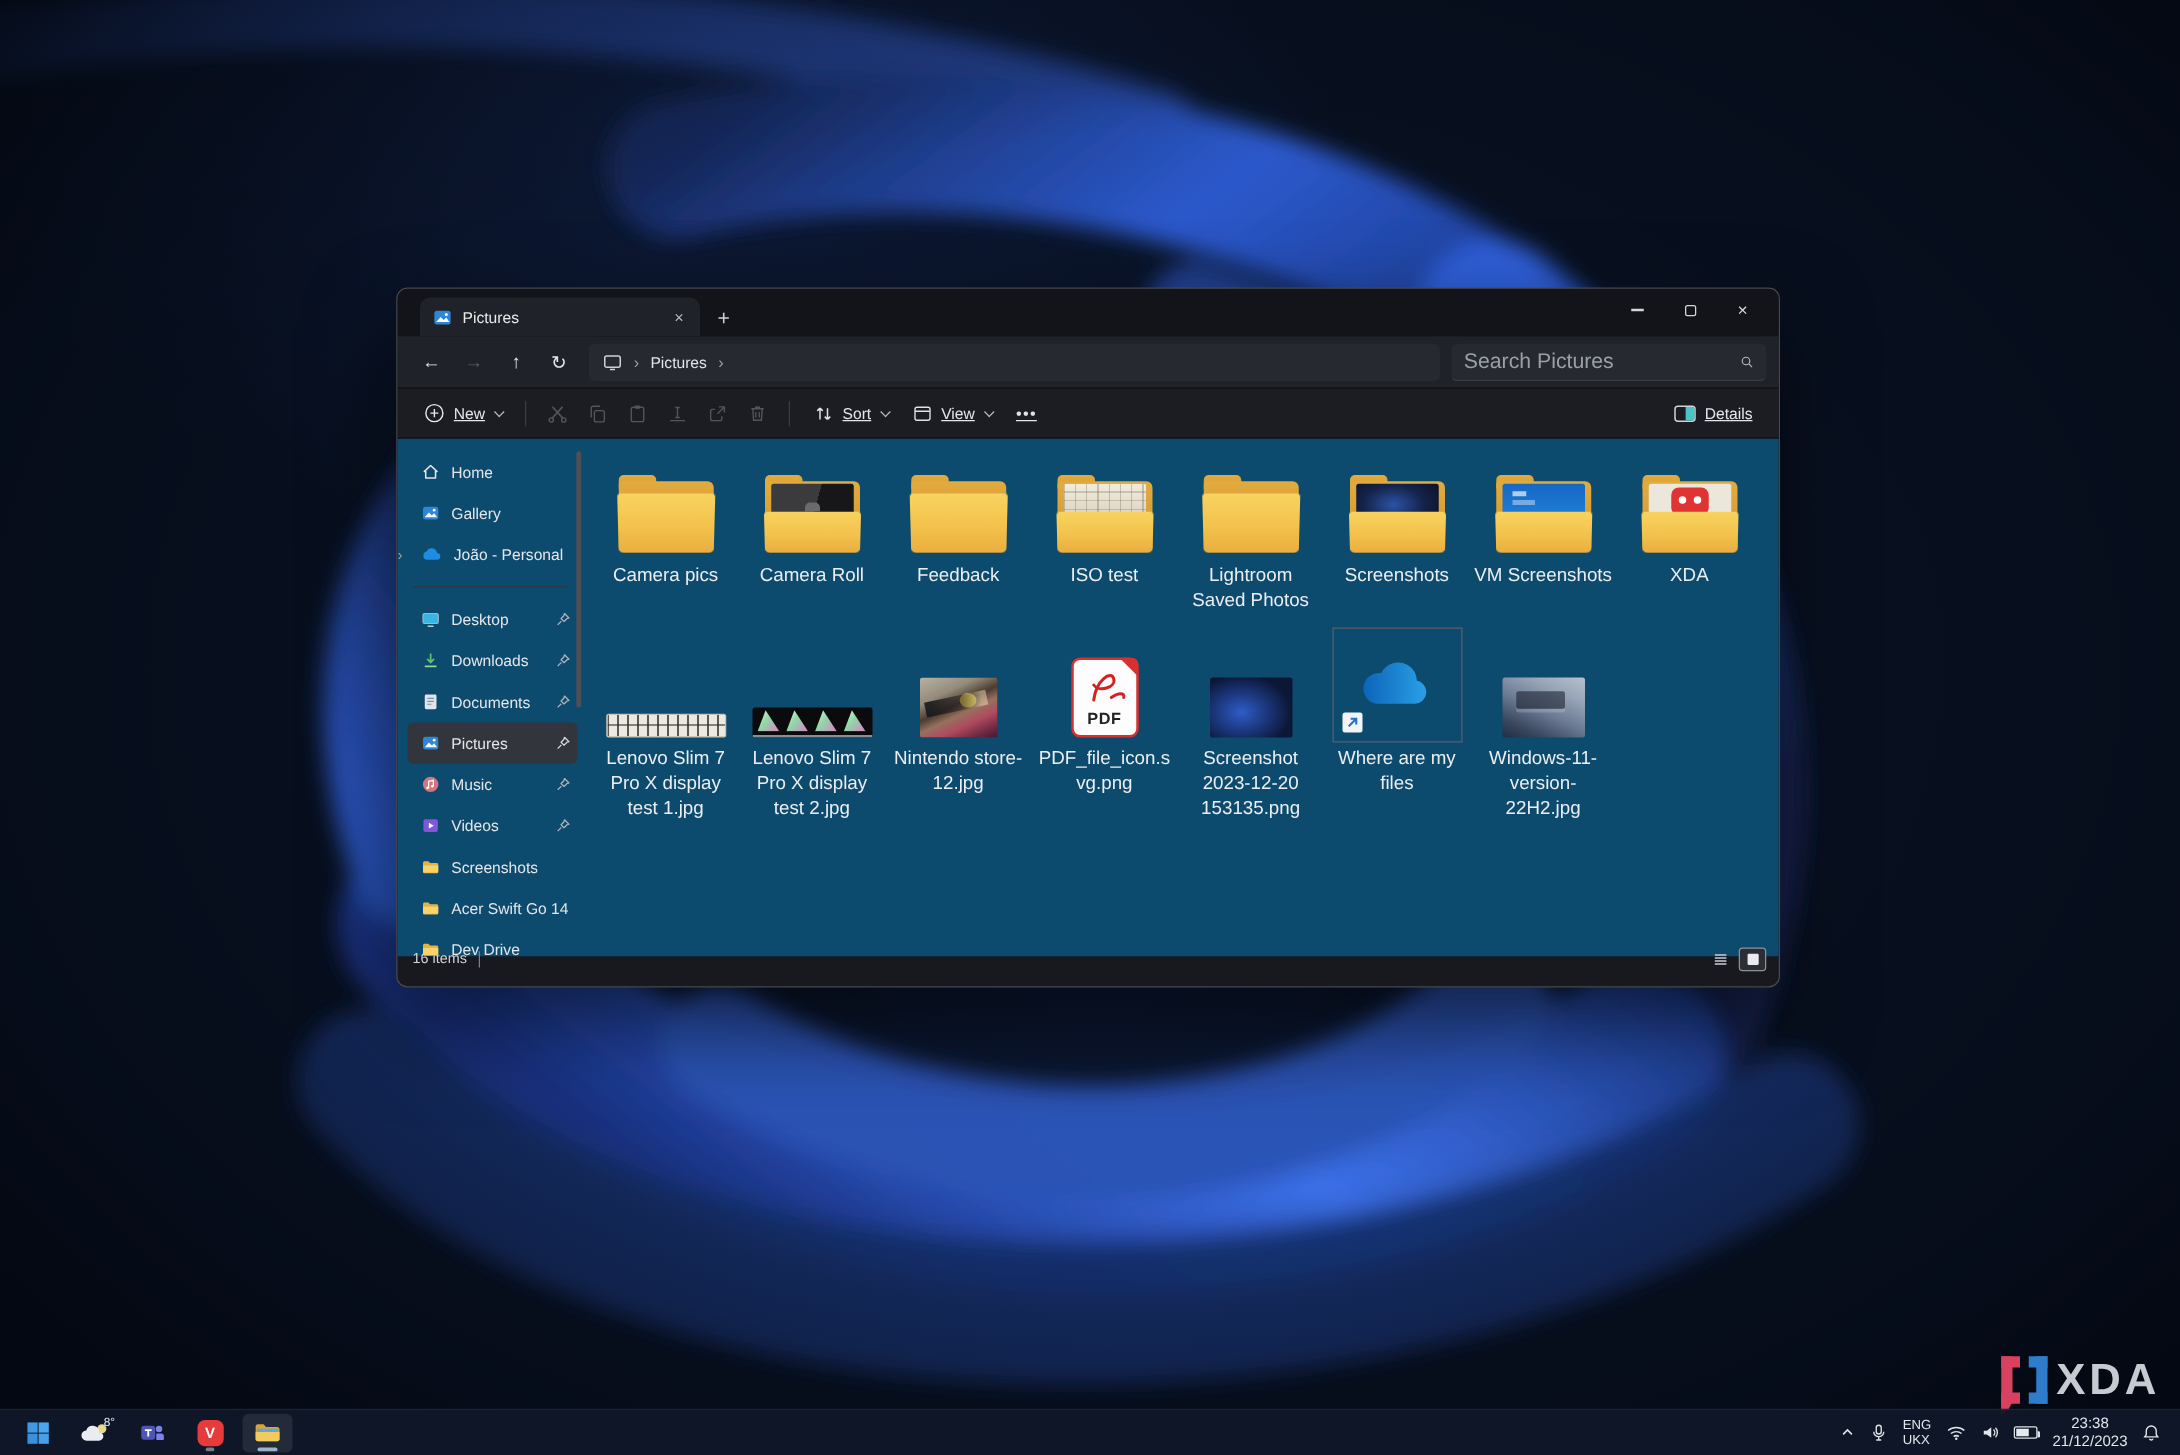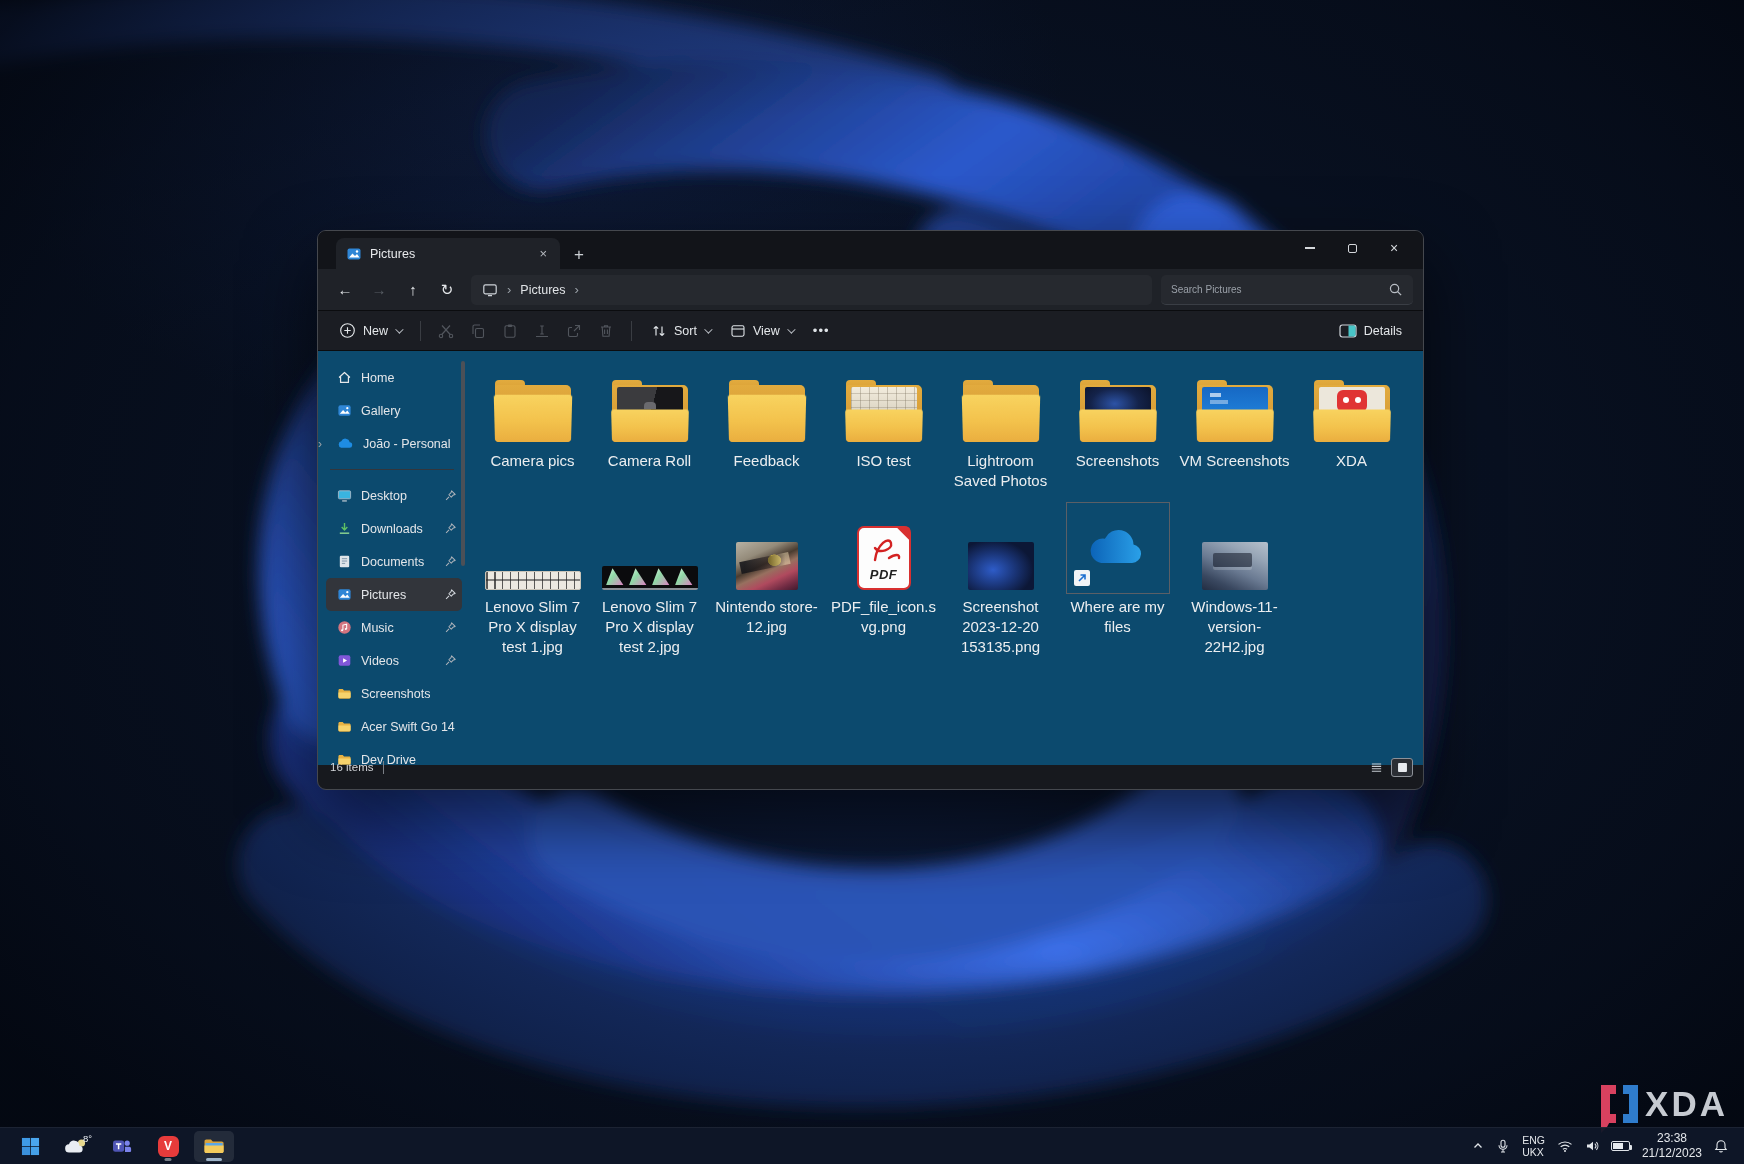--- a/index.html
+++ b/index.html
@@ -36,28 +36,28 @@
       border-bottom:1px solid #0b0c0f; }
   .nav-btn { width:34px; height:30px; display:flex; align-items:center; justify-content:center;
       font-size:15px; color:#e3e6e9; border-radius:5px; }
   .nav-btn.dim { color:#595e65; }
   .addressbar { flex:1; height:30px; background:#26292f; border-radius:5px; margin:0 9px 0 7px;
       display:flex; align-items:center; gap:9px; padding:0 11px; font-size:12.5px; color:#e0e3e6; }
   .crumb-chev { color:#9aa0a7; font-size:13px; }
   .searchbox { width:252px; height:30px; background:#26292f; border-radius:5px; display:flex; align-items:center;
       padding:0 10px; border-bottom:1px solid #3a3e45; }
   .searchbox input { flex:1; background:transparent; border:none; outline:none; color:#cfd3d8;
-      font-size:10px; font-family:"Liberation Sans", sans-serif; }
+      font-size:17px; font-family:"Liberation Sans", sans-serif; }
   .searchbox input::placeholder { color:#9aa0a8; }
 
   
   .toolbar { height:40px; background:#1b1d23; display:flex; align-items:center; padding:0 12px; flex:none;
       border-bottom:1px solid #0b0c0f; gap:2px; }
   .tb-btn { display:flex; align-items:center; gap:7px; padding:0 9px; height:30px; border-radius:5px;
-      font-size:12.5px; color:#e4e7ea; }
+      font-size:12.5px; color:#e4e7ea;text-decoration:underline; }
   .tb-ico { width:30px; height:30px; display:flex; align-items:center; justify-content:center; border-radius:5px; }
   .tb-div { width:1px; height:20px; background:#3a3d43; margin:0 8px; }
   .chev { width:6px; height:6px; border-right:1.3px solid #b8bcc2; border-bottom:1.3px solid #b8bcc2;
       transform:rotate(45deg) translateY(-2px); display:inline-block; }
   .more-dots { letter-spacing:1px; color:#dfe3e7; font-size:13px; }
   .tb-spacer { flex:1; }
 
   
   .wbody { flex:1; display:flex; min-height:0; background:#0c4a6e; }
   .sidebar { width:148px; flex:none; padding:10px 4px 0 8px; position:relative; overflow:hidden; }
@@ -120,21 +120,21 @@
       radial-gradient(14px 12px at 62% 38%, #d8c244 0 45%, rgba(0,0,0,0) 50%),
       linear-gradient(155deg, #b8b2a4 0%, #948b7a 28%, #4a3c30 46%, #97705f 58%, #b04a5e 72%, #6e2a42 88%, #401b2e 100%); }
   .th-nintendo::after { content:""; position:absolute; left:8%; top:30%; width:80%; height:26%;
       background:linear-gradient(100deg, rgba(20,20,25,.85) 10%, rgba(40,30,30,.5) 60%, rgba(240,220,180,.5) 90%);
       transform:rotate(-12deg); }
   .th-pdf { width:54px; height:64px; background:#fdfdfd; border:2px solid #d83030; border-radius:7px;
       display:flex; flex-direction:column; align-items:center; justify-content:flex-end; padding-bottom:6px; }
   .th-pdf::before { content:""; position:absolute; right:-2px; top:-2px; width:15px; height:15px;
       background:#d83030; clip-path:polygon(0 0, 100% 100%, 100% 0); border-radius:0 6px 0 0; }
   .pdf-loop { position:absolute; top:6px; left:10px; }
-  .pdf-badge { font-size:13px; font-weight:bold; color:#222; letter-spacing:.5px;font-style:italic; }
+  .pdf-badge { font-size:13px; font-weight:bold; color:#222; letter-spacing:.5px; }
   .th-screenshot { width:66px; height:48px; background:
       radial-gradient(40px 30px at 38% 58%, #2e5cc8 0%, #1a3578 55%, #0c1736 100%); }
   .th-vbox { width:72px; height:50px; background:linear-gradient(180deg,#1272c8,#2f93e2); border-bottom:2px solid #d8e8f6; }
   .th-vbox::after { content:""; position:absolute; left:26%; top:28%; width:24px; height:17px;
       background:rgba(255,255,255,.3); box-shadow:2px 2px 0 rgba(255,255,255,.15); }
   .sel-box { width:104px; height:92px; border:1px solid #5b5f66; display:flex; align-items:center;
       justify-content:center; position:relative; }
   .shortcut-badge { position:absolute; left:7px; bottom:7px; width:16px; height:16px; background:#f2f4f7;
       border-radius:2px; display:flex; align-items:center; justify-content:center; }
   .th-win11 { width:66px; height:48px; background:

